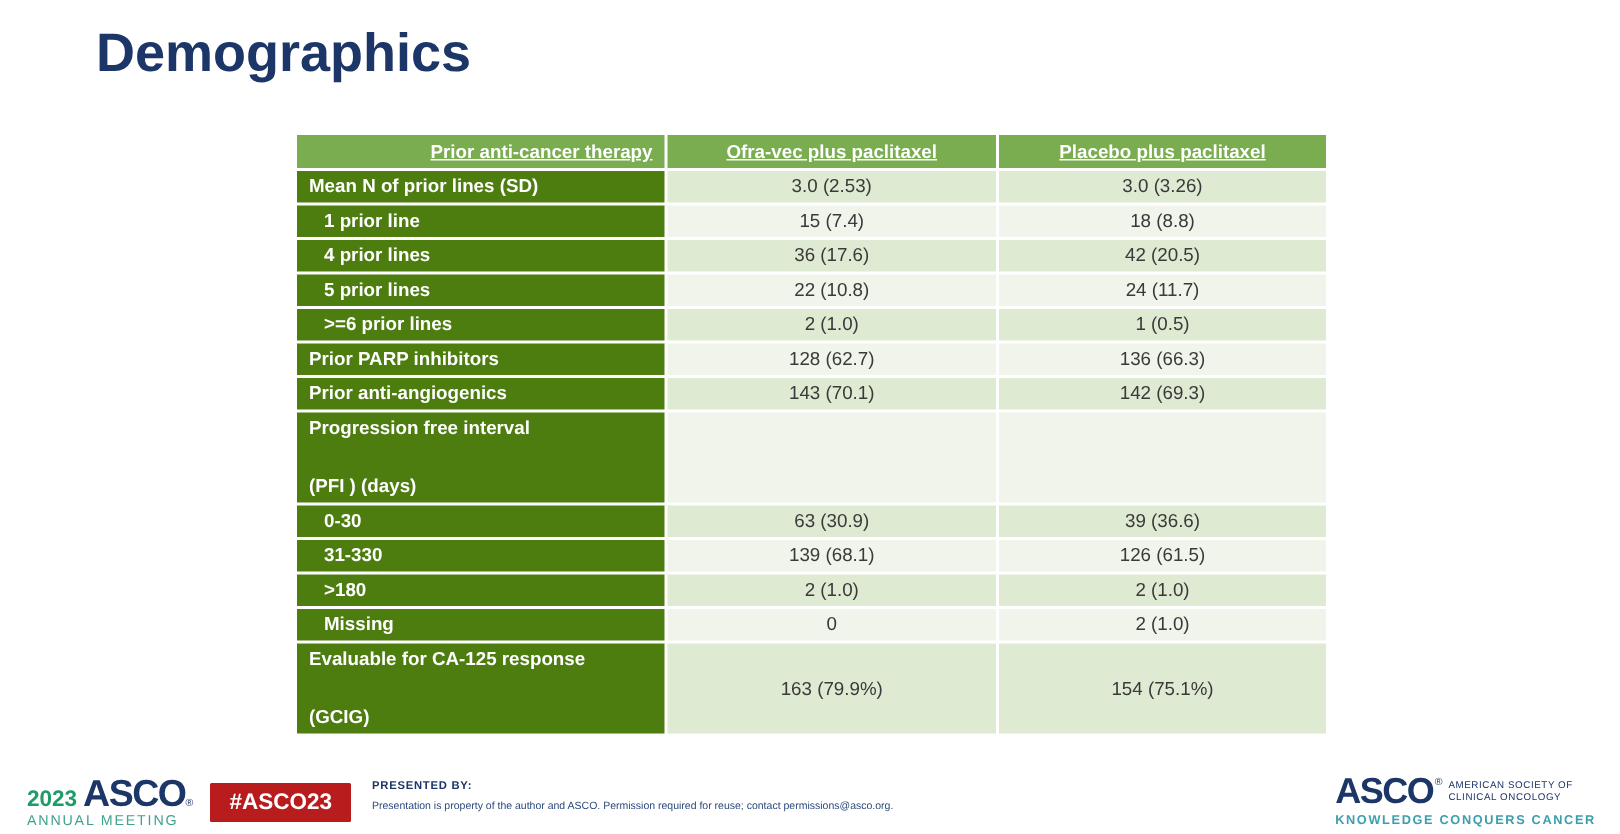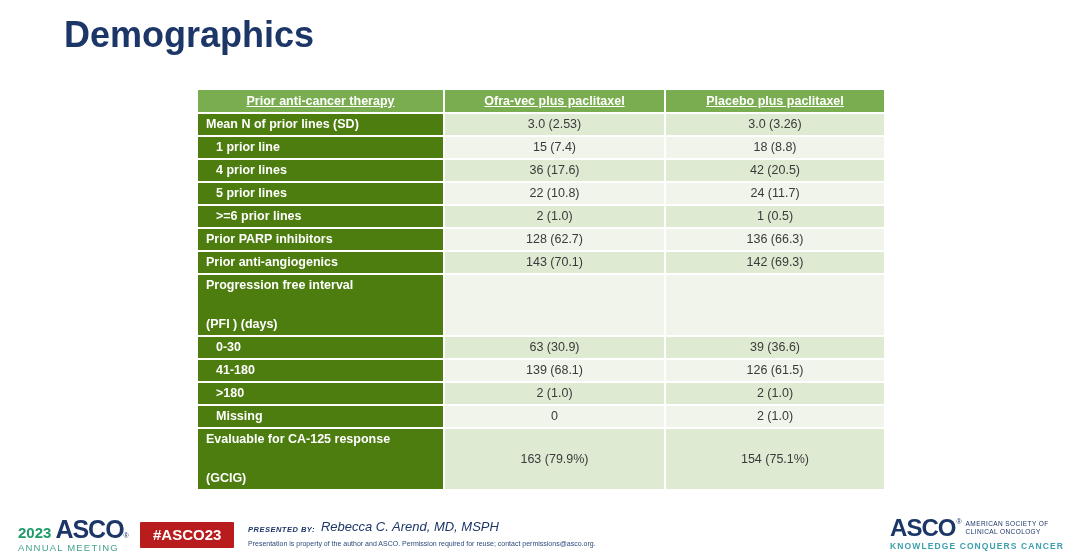--- a/index.html
+++ b/index.html
@@ -17,21 +17,21 @@
   table.demo {
     position: absolute; left: 196px; top: 88px; width: 688px;
     border-collapse: collapse; table-layout: fixed;
   }
   table.demo td, table.demo th { border: 2px solid #ffffff; vertical-align: middle; }
   table.demo th {
     background: #7aad50; color: #ffffff; font-weight: bold;
     font-size: 12.5px; line-height: 16px; padding: 3px 8px;
     text-decoration: underline;
   }
-  th.h-label { text-align: center; }
+  th.h-label { text-align: right; }
   th.h-col { text-align: center; }
   td.lbl {
     background: #4d7c0f; color: #ffffff; font-weight: bold;
     font-size: 12.5px; line-height: 17px; padding: 2px 8px; text-align: left;
   }
   td.lbl.sub { padding-left: 18px; }
   td.lbl .l2 { display: block; margin-top: 22px; }
   td.val {
     text-align: center; color: #3a3a3a; font-size: 12.5px;
     line-height: 17px; padding: 2px 8px;
@@ -51,21 +51,21 @@
   .meeting-logo .reg { color: #1c3667; font-size: 7px; vertical-align: top; }
   .meeting-logo .line2 { color: #43a18f; font-size: 9.5px; letter-spacing: 1.2px; margin-top: 1px; }
 
   .hashtag-badge {
     position: absolute; left: 140px; top: 10px;
     background: #b91c1c; color: #ffffff; font-weight: bold; font-size: 15px;
     padding: 4px 13px 5px 13px; border-radius: 1px;
   }
 
   .presented { position: absolute; left: 248px; top: 7px; color: #1c3667; }
-  .presented .line1 { display: flex; align-items: flex-end; font-style: italic; }
+  .presented .line1 { display: flex; align-items: center; }
   .presented .pb-label { font-size: 7.5px; font-weight: bold; letter-spacing: 0.5px; margin-right: 6px; }
   .presented .pb-name { font-size: 13px; }
   .presented .disclaimer { font-size: 7px; color: #2c4a7c; margin-top: 6px; }
 
   .asco-logo { position: absolute; right: 16px; top: 6px; text-align: left; }
   .asco-logo .row1 { display: flex; align-items: center; }
   .asco-logo .org { color: #1c3667; font-size: 24px; font-weight: bold; letter-spacing: -1px; line-height: 20px; }
   .asco-logo .reg { color: #1c3667; font-size: 7px; align-self: flex-start; margin: 0 4px 0 1px; }
   .asco-logo .taglines { display: flex; flex-direction: column; justify-content: center; }
   .asco-logo .tagline { color: #1c3667; font-size: 6.5px; letter-spacing: 0.4px; line-height: 8px; }
@@ -131,21 +131,21 @@
         <td class="lbl"><span>Progression free interval</span><span class="l2">(PFI ) (days)</span></td>
         <td class="val"></td>
         <td class="val"></td>
       </tr>
       <tr>
         <td class="lbl sub">0-30</td>
         <td class="val">63 (30.9)</td>
         <td class="val">39 (36.6)</td>
       </tr>
       <tr>
-        <td class="lbl sub">41-180</td>
+        <td class="lbl sub">31-330</td>
         <td class="val">139 (68.1)</td>
         <td class="val">126 (61.5)</td>
       </tr>
       <tr>
         <td class="lbl sub">&gt;180</td>
         <td class="val">2 (1.0)</td>
         <td class="val">2 (1.0)</td>
       </tr>
       <tr>
         <td class="lbl sub">Missing</td>
@@ -169,21 +169,20 @@
         <span class="reg">®</span>
       </div>
       <div class="line2">ANNUAL MEETING</div>
     </div>
 
     <div class="hashtag-badge">#ASCO23</div>
 
     <div class="presented">
       <div class="line1">
         <span class="pb-label">PRESENTED BY:</span>
-        <span class="pb-name">Rebecca C. Arend, MD, MSPH</span>
       </div>
       <div class="disclaimer">Presentation is property of the author and ASCO. Permission required for reuse; contact permissions@asco.org.</div>
     </div>
 
     <div class="asco-logo">
       <div class="row1">
         <span class="org">ASCO</span>
         <span class="reg">®</span>
         <span class="taglines">
           <span class="tagline">AMERICAN SOCIETY OF</span>

